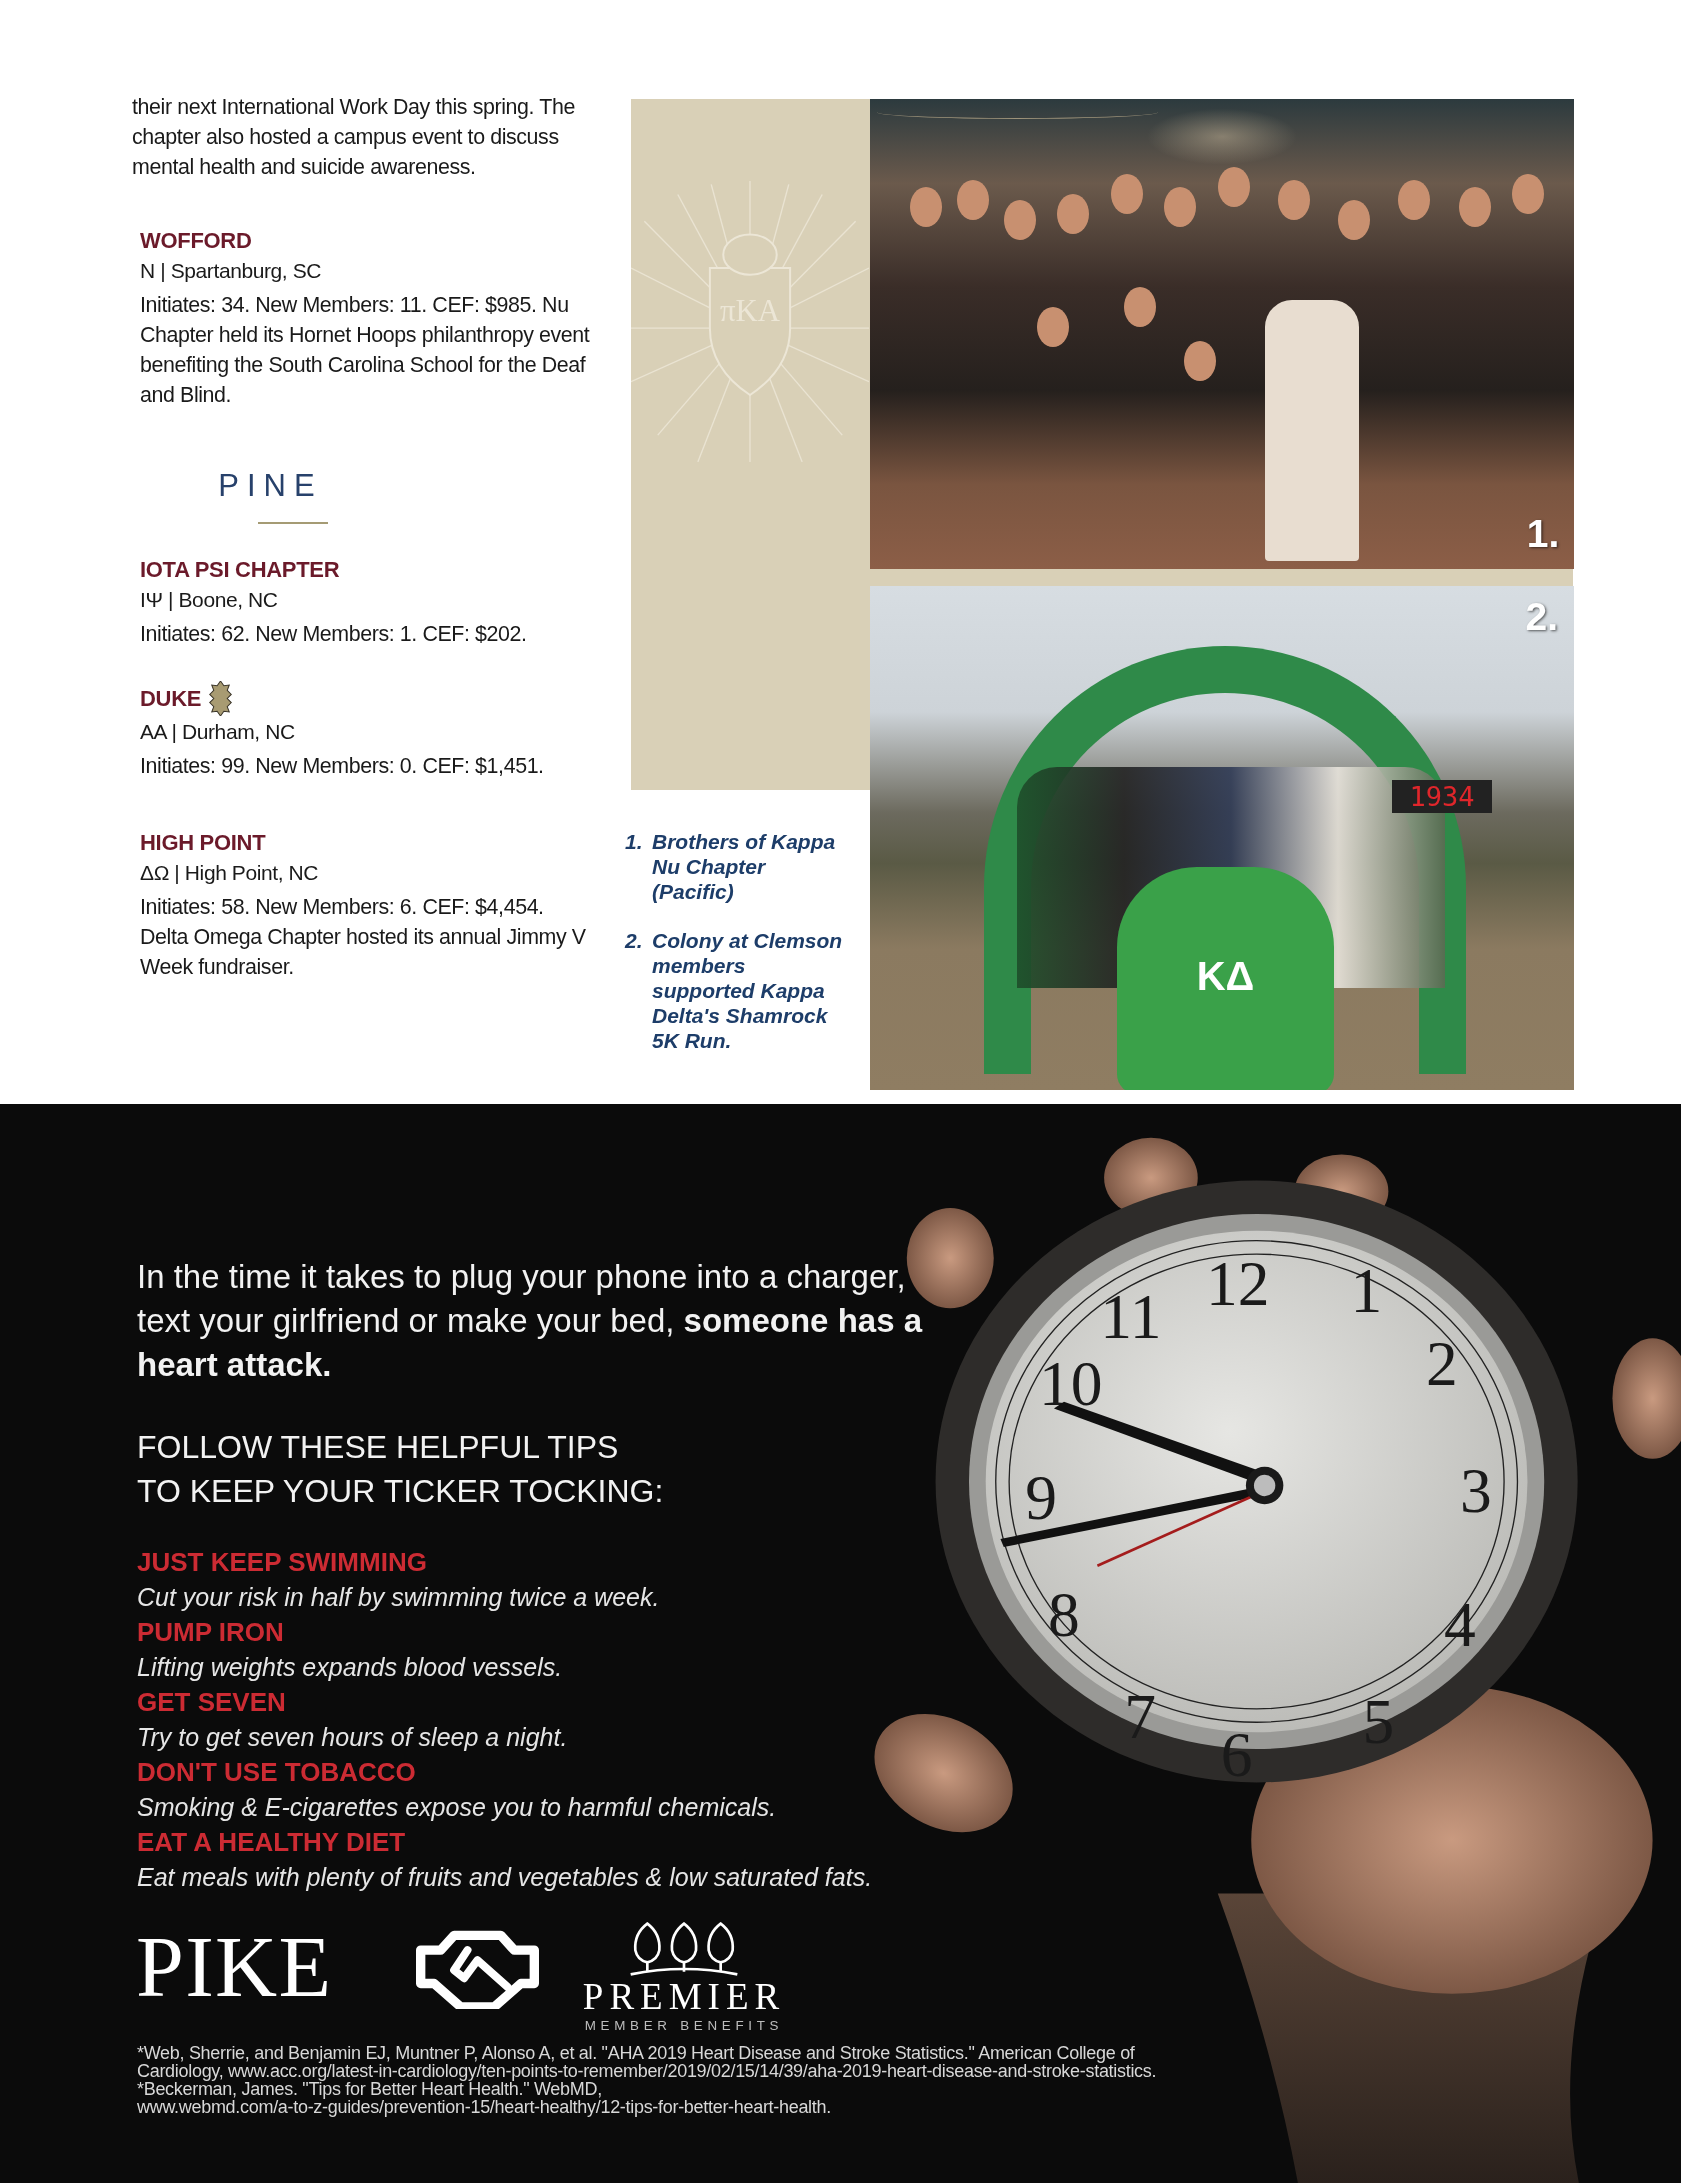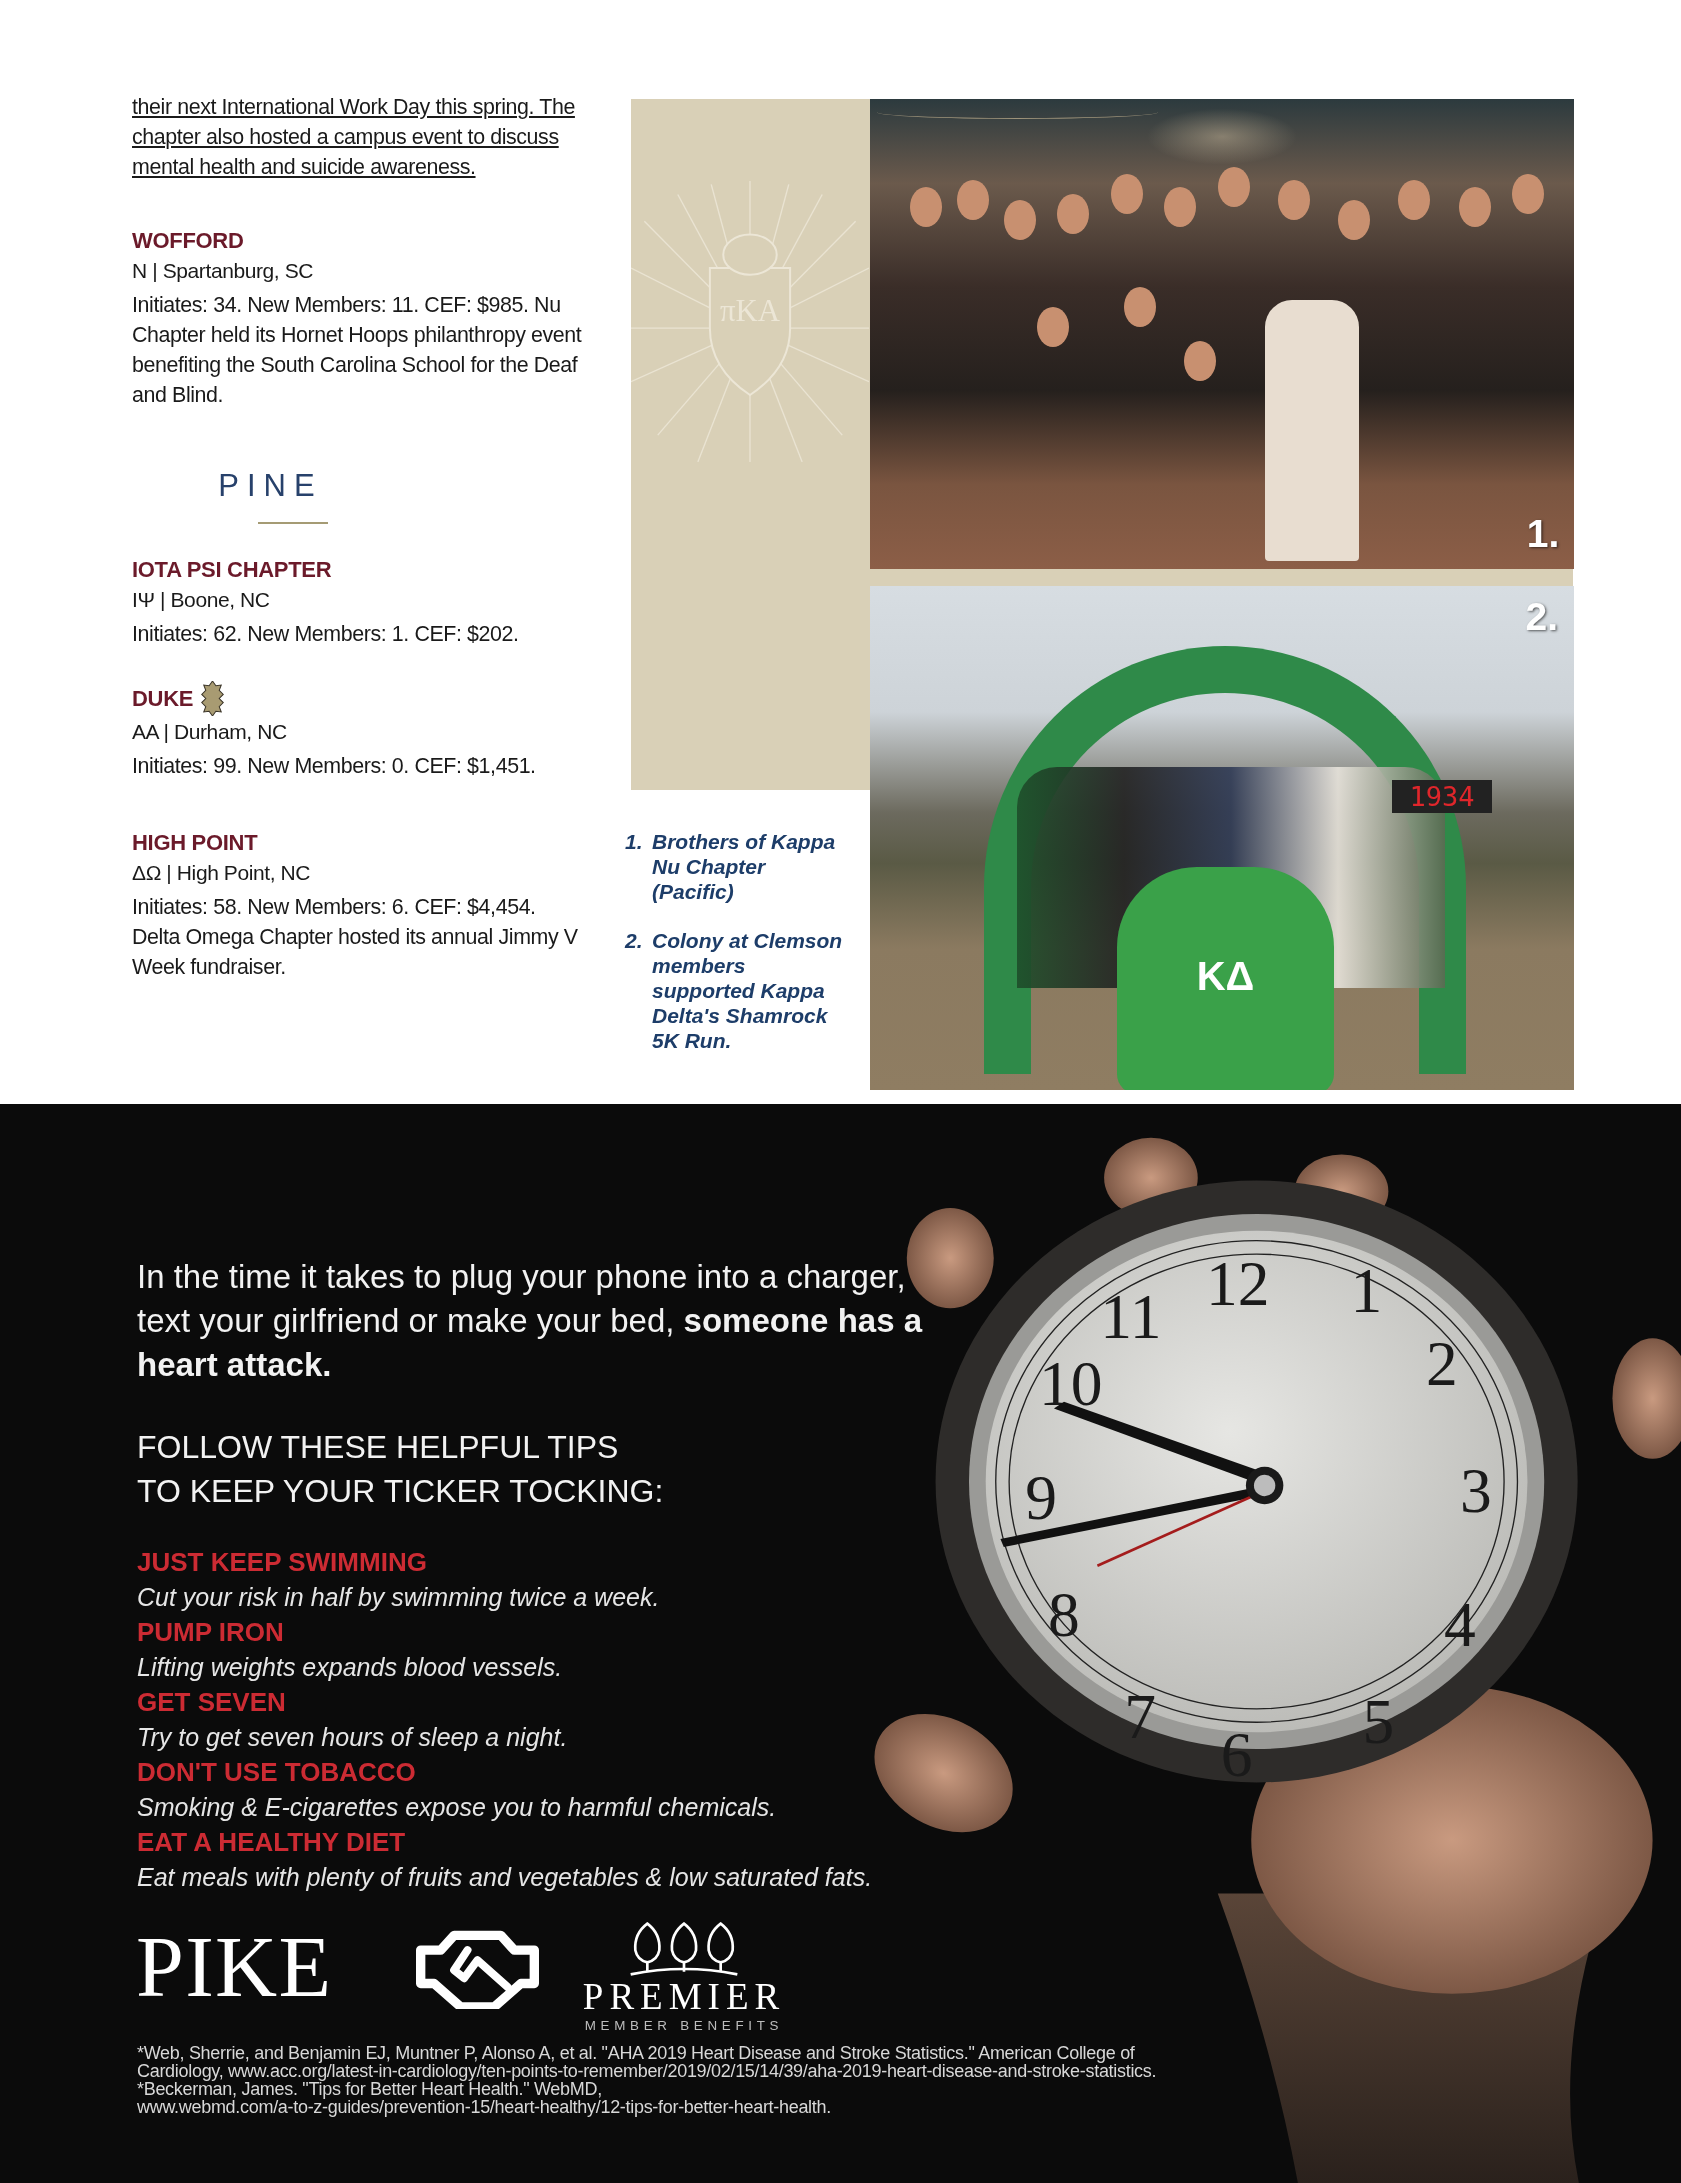--- a/index.html
+++ b/index.html
@@ -3,21 +3,21 @@
 <meta charset="utf-8">
 <style>
   * { box-sizing: border-box; margin: 0; padding: 0; }
   html, body { width: 1682px; height: 2183px; background: #ffffff; overflow: hidden; }
   body { position: relative; font-family: "Liberation Sans", sans-serif; }
 
   
   .top { position: absolute; left: 0; top: 0; width: 1682px; height: 1104px; background: #fff; }
   .col-left { position: absolute; left: 132px; top: 92px; width: 462px; color: #1a1a1a; }
   .body-text { font-size: 21.4px; line-height: 30px; letter-spacing: -0.4px; }
-  .chapter { position: absolute; left: 0; width: 468px; }
+  .chapter { position: absolute; left: 8px; width: 468px; }
   .chapter-name { color: #6b1a2a; font-weight: bold; font-size: 22px; letter-spacing: -0.3px; line-height: 29px; display: flex; align-items: center; }
   .chapter-loc { font-size: 21px; line-height: 31px; letter-spacing: -0.4px; }
   .chapter-desc { font-size: 21.4px; line-height: 30px; letter-spacing: -0.4px; margin-top: 4px; }
   .duke-badge { width: 23px; height: 35px; margin-left: 8px; display: inline-block; }
 
   .region-title { position: absolute; left: 177px; top: 468px; width: 187px; text-align: center;
     color: #27416b; font-weight: normal; font-size: 31px; letter-spacing: 8px; }
   .region-rule { position: absolute; left: 258px; top: 522px; width: 70px; height: 2px; background: #a59b74; }
 
   .tan-panel { position: absolute; left: 631px; top: 99px; width: 942px; height: 691px; background: #d9d0b7; }
@@ -68,21 +68,21 @@
   .footnotes { position: absolute; left: 137px; top: 940px; width: 1405px; color: #d8d8d8; font-size: 18px; line-height: 18px; letter-spacing: -0.3px; }
 
   .clock-hand-photo { position: absolute; left: 870px; top: 0; width: 812px; height: 1080px; }
 </style>
 </head>
 <body>
 
 <div class="top">
 
   <div class="col-left">
-    <p class="body-text" style="width:455px;text-decoration:underline;">their next International Work Day this spring. The chapter also hosted a campus event to discuss mental health and suicide awareness.</p>
+    <p class="body-text" style="width:455px;">their next International Work Day this spring. The chapter also hosted a campus event to discuss mental health and suicide awareness.</p>
 
     <div class="chapter" style="top:134px;">
       <div class="chapter-name">WOFFORD</div>
       <div class="chapter-loc">N | Spartanburg, SC</div>
       <div class="chapter-desc" style="width:455px;">Initiates: 34. New Members: 11. CEF: $985. Nu Chapter held its Hornet Hoops philanthropy event benefiting the South Carolina School for the Deaf and Blind.</div>
     </div>
 
     <div class="chapter" style="top:463px;">
       <div class="chapter-name">IOTA PSI CHAPTER</div>
       <div class="chapter-loc">IΨ | Boone, NC</div>

